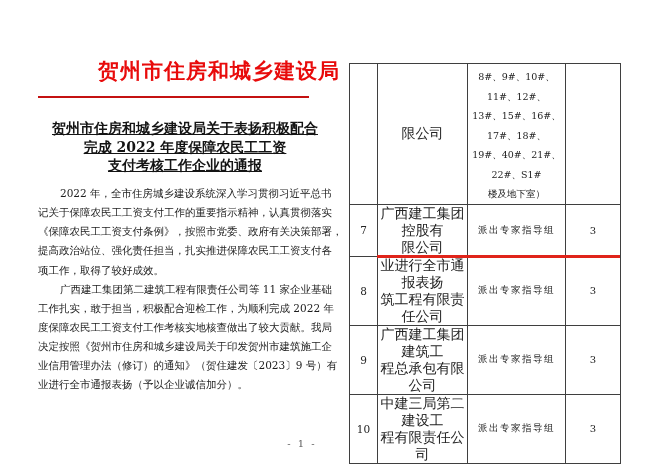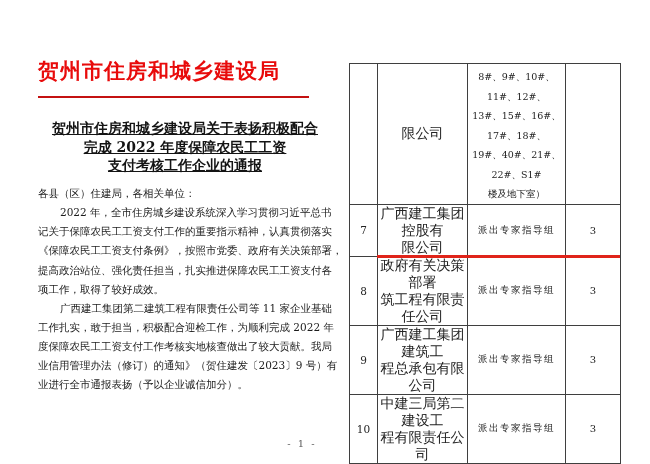--- a/index.html
+++ b/index.html
@@ -3,21 +3,21 @@
 <meta charset="utf-8">
 <style>
   html,body{margin:0;padding:0;background:#fff;}
   .page{
     position:relative;width:650px;height:464px;background:#ffffff;overflow:hidden;
     font-family:"DejaVu Serif","Liberation Serif",serif;color:#1c1c1c;
   }
   
   .doc-col{position:absolute;left:38px;top:0;width:294px;height:464px;}
   .letterhead{
-    position:absolute;left:0;top:57px;width:100%;text-align:left;
+    position:absolute;left:8px;top:57px;width:100%;text-align:right;
     font-size:21px;font-weight:bold;color:#e80b0b;letter-spacing:1px;white-space:nowrap;
   }
   .letterhead-rule{
     position:absolute;left:0;top:96px;width:271px;height:2px;background:#c41111;
   }
   .doc-heading{
     position:absolute;left:0;top:119px;width:100%;text-align:center;
     font-size:14px;font-weight:bold;line-height:18.5px;color:#141414;
   }
   .doc-heading .h-line{white-space:nowrap;text-decoration:underline;}
@@ -62,29 +62,29 @@
     <div class="letterhead">贺州市住房和城乡建设局</div>
     <div class="letterhead-rule"></div>
 
     <div class="doc-heading">
       <div class="h-line">贺州市住房和城乡建设局关于表扬积极配合</div>
       <div class="h-line">完成 2022 年度保障农民工工资</div>
       <div class="h-line">支付考核工作企业的通报</div>
     </div>
 
     <div class="doc-body">
-      <div class="line">各县（区）住建局，各相关单位：</div>
       <div class="line indent">2022 年，全市住房城乡建设系统深入学习贯彻习近平总书</div>
       <div class="line">记关于保障农民工工资支付工作的重要指示精神，认真贯彻落实</div>
       <div class="line">《保障农民工工资支付条例》，按照市党委、政府有关决策部署，</div>
       <div class="line">提高政治站位、强化责任担当，扎实推进保障农民工工资支付各</div>
       <div class="line">项工作，取得了较好成效。</div>
       <div class="line indent">广西建工集团第二建筑工程有限责任公司等 11 家企业基础</div>
       <div class="line">工作扎实，敢于担当，积极配合迎检工作，为顺利完成 2022 年</div>
       <div class="line">度保障农民工工资支付工作考核实地核查做出了较大贡献。我局</div>
+      <div class="line">决定按照《贺州市住房和城乡建设局关于印发贺州市建筑施工企</div>
       <div class="line">业信用管理办法（修订）的通知》（贺住建发〔2023〕9 号）有</div>
       <div class="line">业进行全市通报表扬（予以企业诚信加分）。</div>
     </div>
   </div>
 
   <div class="tbl-wrap">
     <table class="assess">
       <colgroup>
         <col style="width:28px">
           <col style="width:90px">
@@ -114,21 +114,21 @@
             <div>广西建工集团控股有</div>
             <div>限公司</div>
           </td>
           <td class="c-support">派出专家指导组</td>
           <td class="c-score">3</td>
         </tr>
 
         <tr style="height:38px">
           <td class="c-no">8</td>
           <td class="c-company">
-            <div>政府有关决策部署</div>
+            <div>业进行全市通报表扬</div>
             <div>筑工程有限责任公司</div>
           </td>
           <td class="c-support">派出专家指导组</td>
           <td class="c-score">3</td>
         </tr>
 
         <tr style="height:39px">
           <td class="c-no">9</td>
           <td class="c-company">
             <div>广西建工集团建筑工</div>

